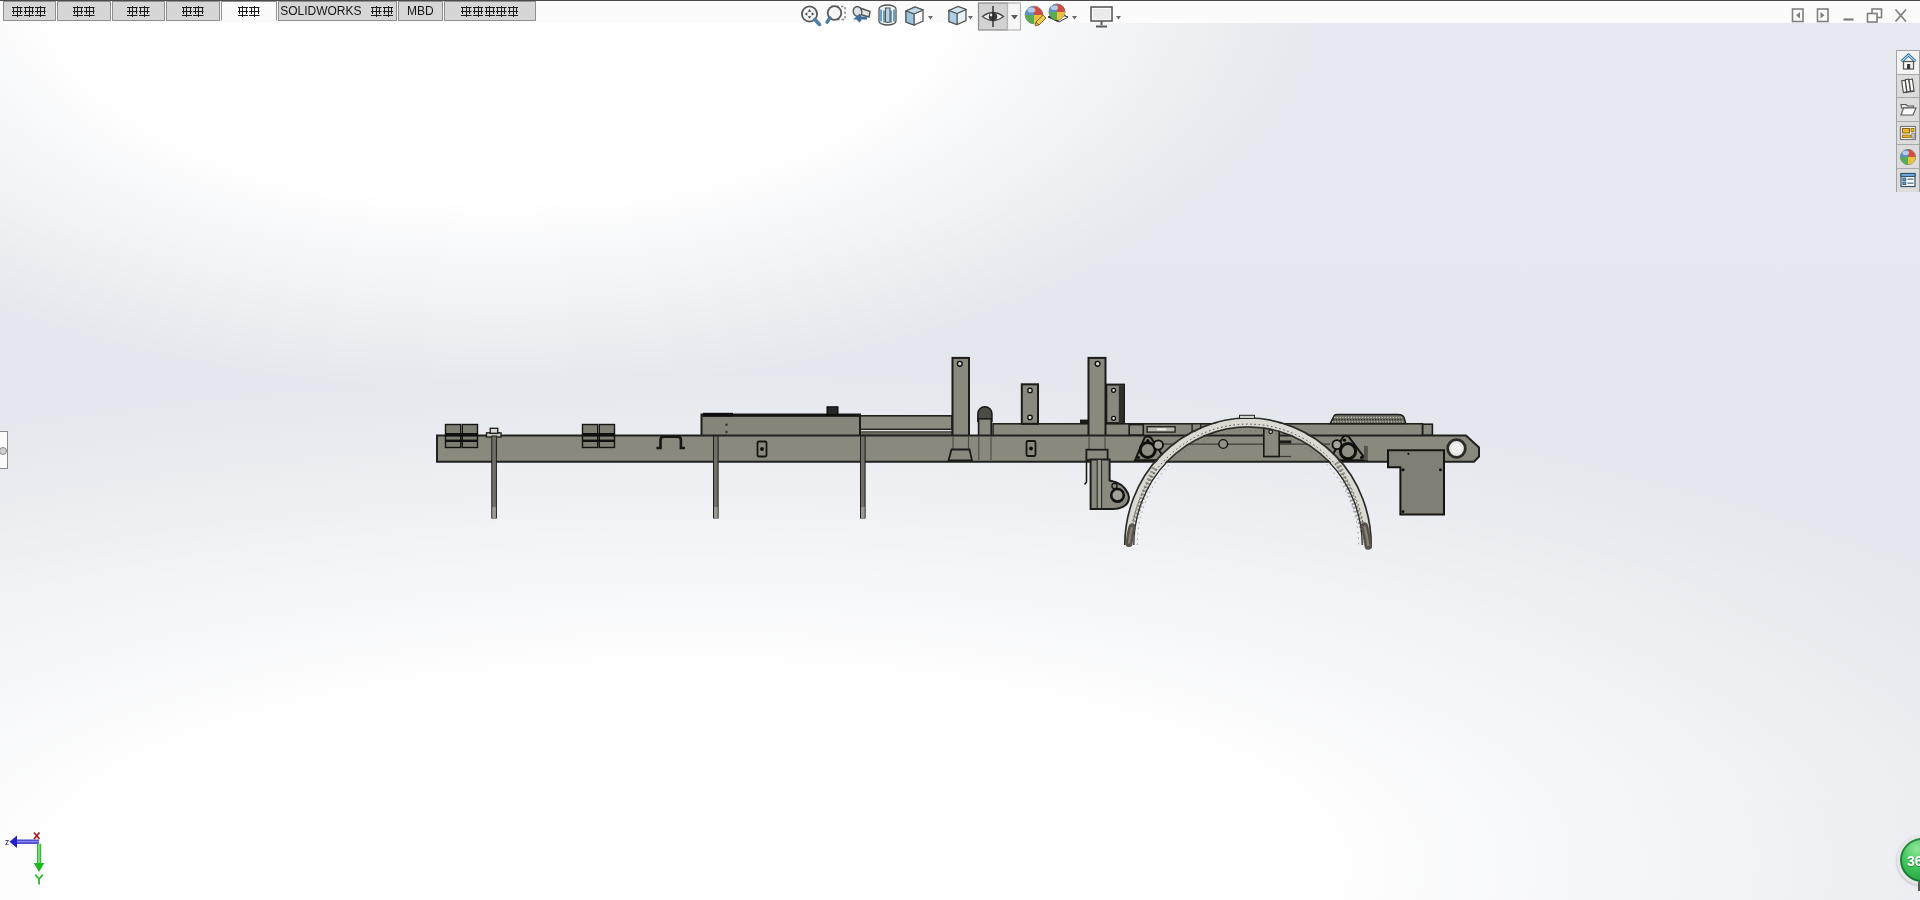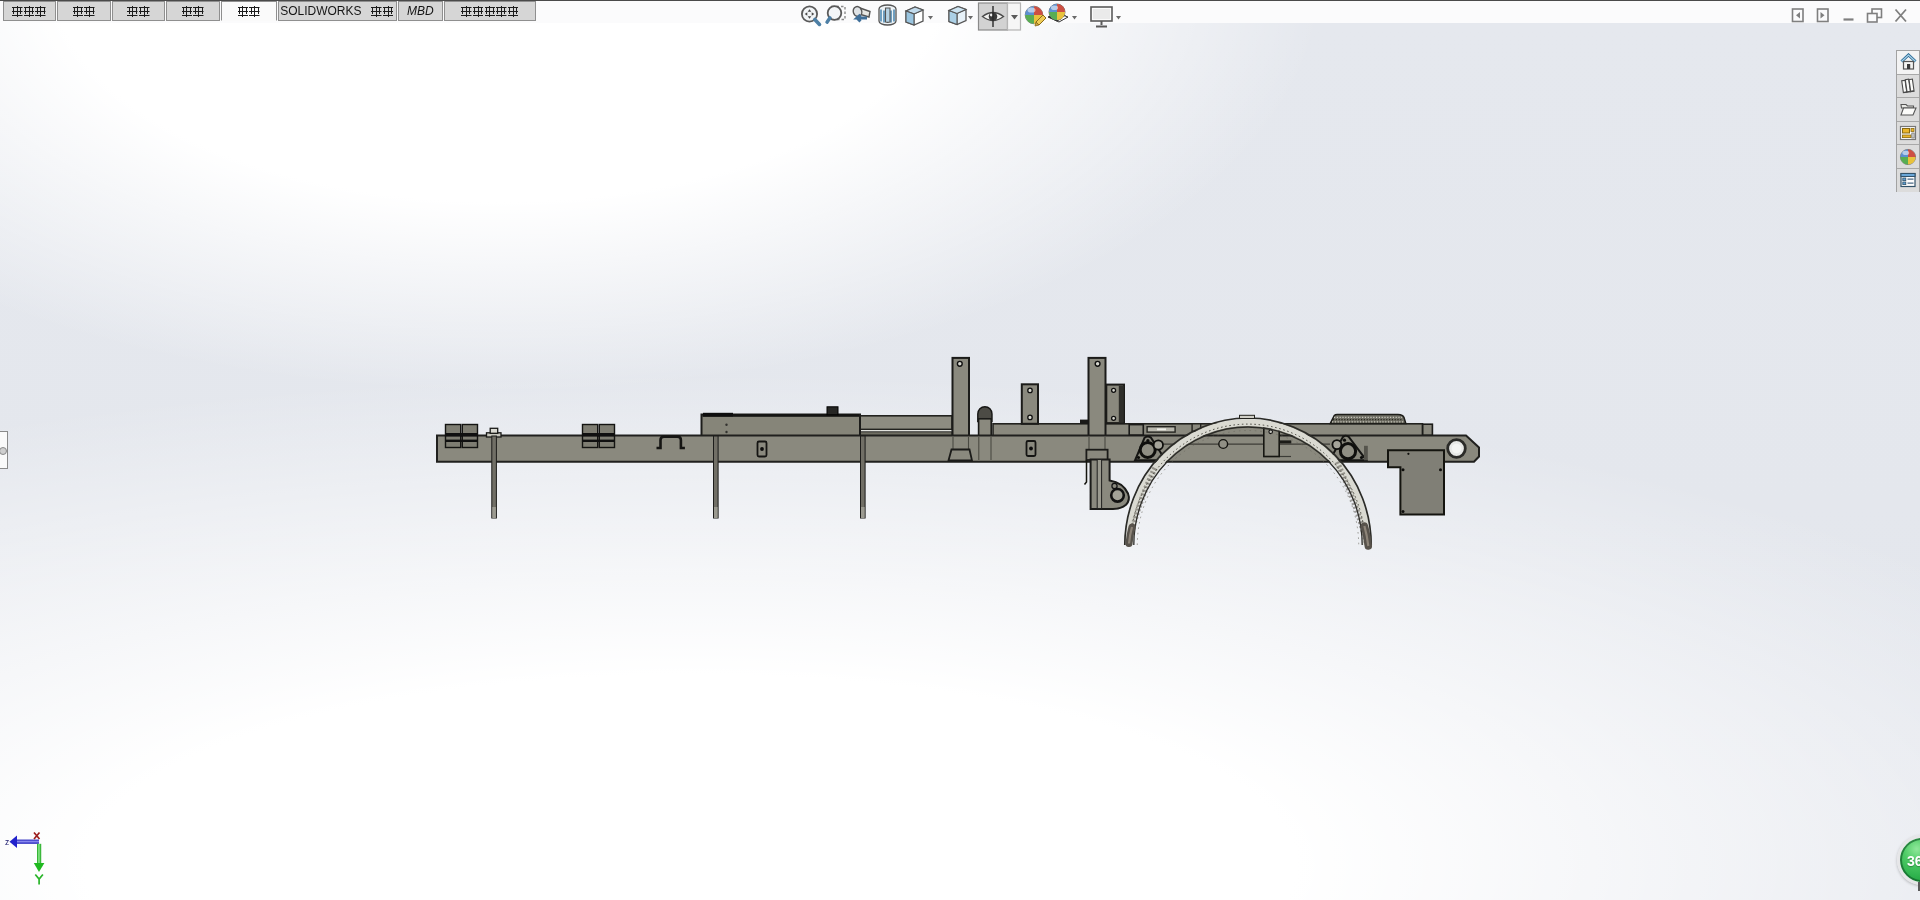--- a/index.html
+++ b/index.html
@@ -217,21 +217,21 @@
     </div>
  <div class="tab active" style="left:221px;width:55.5px;">
       <i class="cj"></i>
       <i class="cj"></i>
     </div>
  <div class="tab" style="left:277.5px;width:119px;">
       <span style="margin-right:9px;text-align:right;">SOLIDWORKS</span>
       <i class="cj"></i>
       <i class="cj"></i>
     </div>
- <div class="tab" style="left:397.5px;width:45.5px;font-style:italic;">MBD</div>
+ <div class="tab" style="left:397.5px;width:45.5px;">MBD</div>
  <div class="tab" style="left:444px;width:91.5px;">
       <i class="cj"></i>
       <i class="cj"></i>
       <i class="cj"></i>
       <i class="cj"></i>
       <i class="cj"></i>
     </div>
 
  <svg id="hud" width="1920" height="36" viewBox="0 0 1920 36">
 

